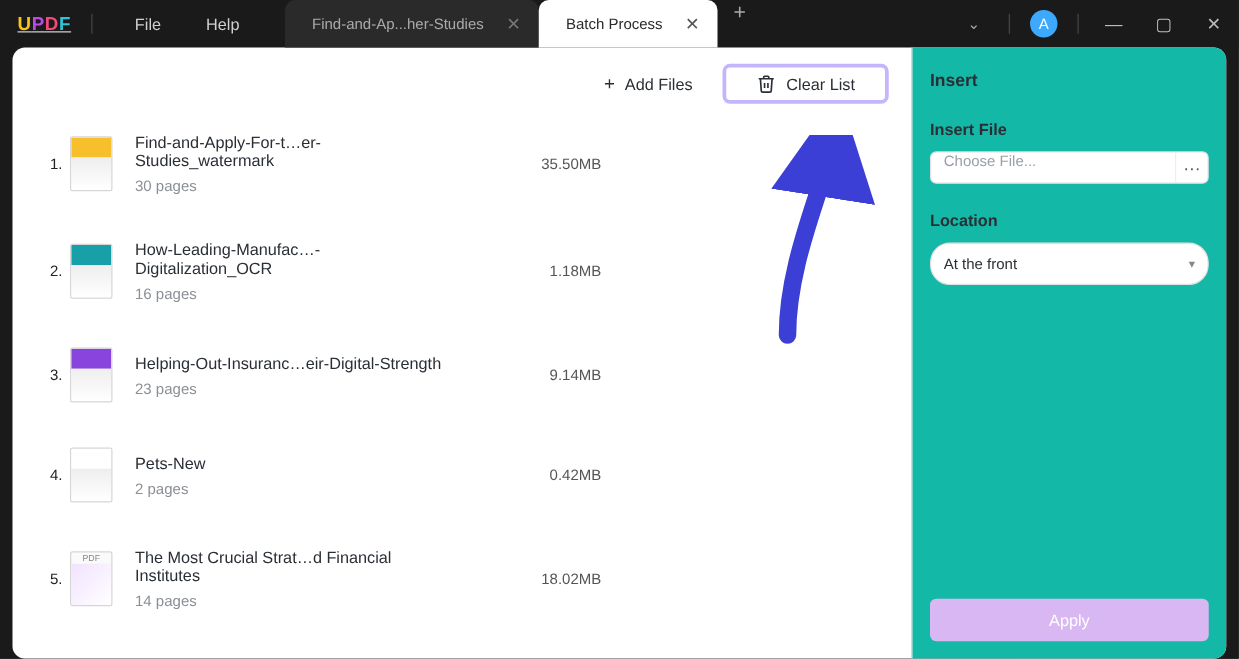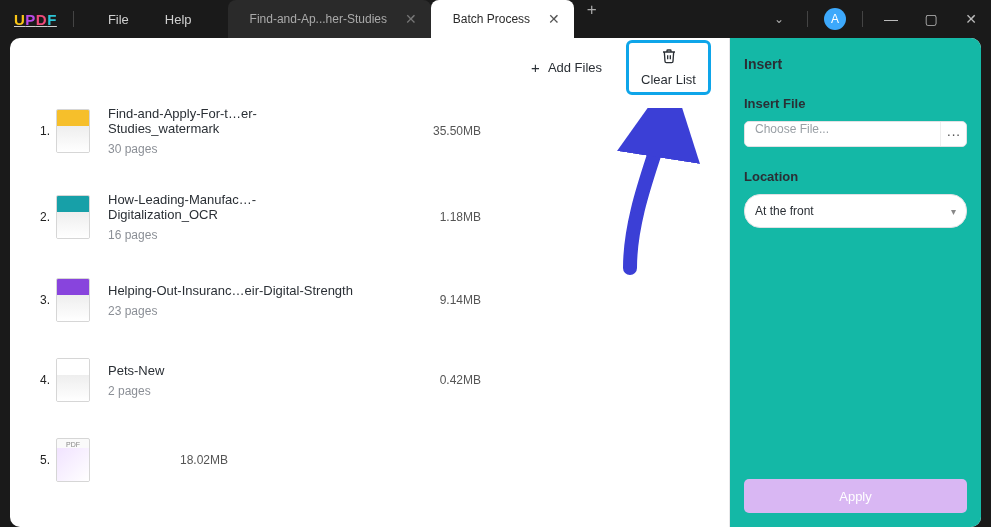--- a/index.html
+++ b/index.html
@@ -22,21 +22,21 @@
   .title-right { margin-left: auto; display: flex; align-items: center; gap: 0; }
   .chev { width: 40px; text-align: center; color: #aaa; font-size: 12px; cursor: pointer; }
   .vsep2 { width: 1px; height: 16px; background: #444; margin: 0 8px; }
   .avatar { width: 22px; height: 22px; border-radius: 50%; background: #3da9fc; color: #fff; display: flex; align-items: center; justify-content: center; font-size: 12px; margin: 0 8px; }
   .winctrl { width: 40px; height: 38px; display: flex; align-items: center; justify-content: center; color: #bbb; cursor: pointer; font-size: 14px; }
 
   .workspace { display: flex; background: #fff; border-radius: 10px; margin: 0 10px 0 10px; height: 489px; overflow: hidden; }
   .main { flex: 1; display: flex; flex-direction: column; position: relative; }
   .toolbar { height: 38px; display: flex; align-items: center; justify-content: flex-end; gap: 14px; padding: 20px 18px 0 0; }
   .tbtn { display: flex; align-items: center; gap: 8px; font-size: 13px; color: #2a2f35; cursor: pointer; padding: 6px 10px; border-radius: 4px; }
-  .tbtn.clear { border: 3px solid #0ea5e9; border-radius: 6px; padding: 5px 12px; flex-direction: column; }
+  .tbtn.clear { border: 3px solid #c4b5fd; border-radius: 6px; padding: 5px 24px; }
   .icn { display: inline-block; }
   .plus { font-size: 15px; color: #2a2f35; }
   .trash-svg { width: 16px; height: 16px; }
 
   .list { padding: 12px 18px 0 46px; position: relative; }
   .row { display: flex; align-items: center; padding: 18px 0; }
   .rownum { position: absolute; left: -28px; font-size: 12px; color: #222; width: 22px; text-align: right; }
   .rowrel { position: relative; flex: 1; display: flex; align-items: center; }
   .thumb { width: 34px; height: 44px; border: 1px solid #d6d6d6; border-radius: 2px; margin-right: 18px; background: #fafafa; display: flex; flex-direction: column; overflow: hidden; }
   .thumb .bar { height: 16px; }
@@ -186,20 +186,24 @@
           <div class="rowright"></div>
         </div>
       </div>
       <div class="row">
         <div class="rowrel">
           <span class="rownum">5.</span>
           <div class="thumb th5">
               <div class="pdf-badge">PDF</div>
               <div class="body" style="background:linear-gradient(135deg,#f1e3ff,#fff);"></div>
             </div>
+          <div class="filetext">
+            <div class="fname">The Most Crucial Strat…d Financial Institutes</div>
+            <div class="fmeta">14 pages</div>
+          </div>
           <div class="fsize">18.02MB</div>
           <div class="rowright"></div>
         </div>
       </div>
     </div>
   </div>
 
   <div class="sidebar">
     <div class="sb-title">Insert</div>
     <div class="sb-label">Insert File</div>

